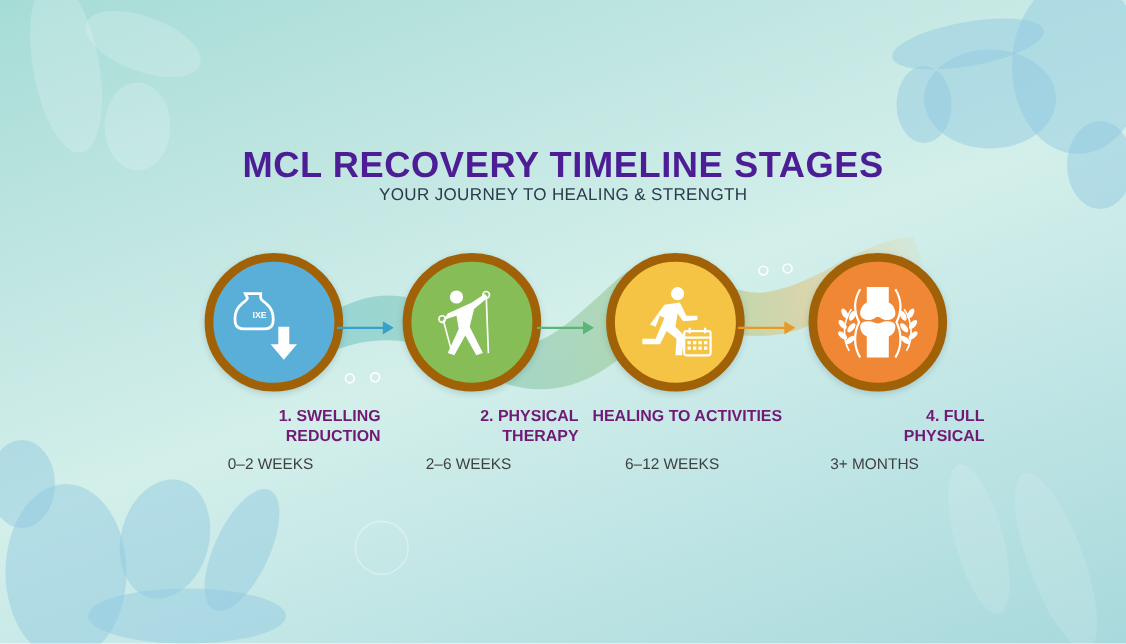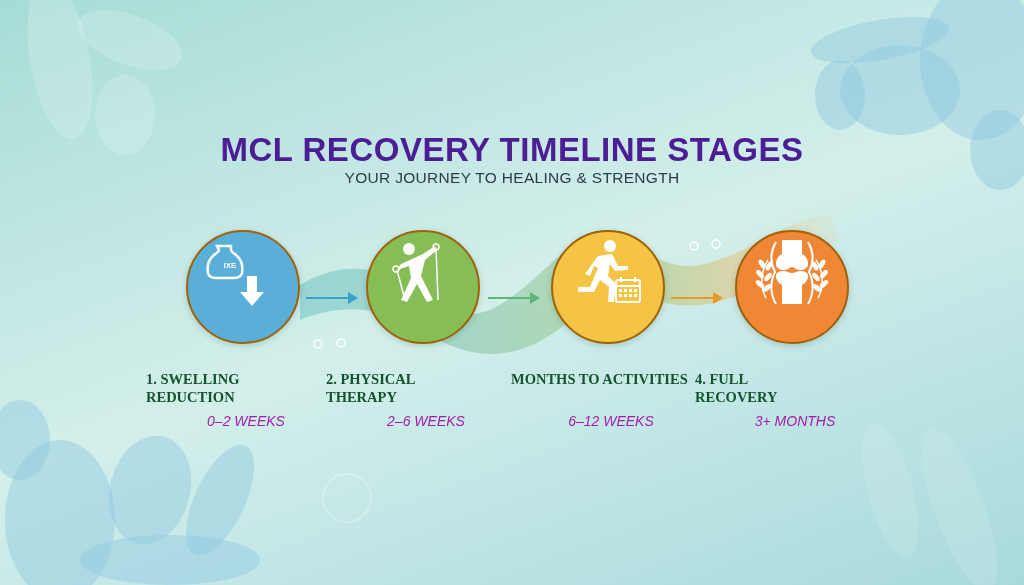--- a/index.html
+++ b/index.html
@@ -5,26 +5,26 @@
   html, body { margin:0; padding:0; }
   body { width:1024px; height:585px; overflow:hidden; position:relative;
     font-family:"Liberation Sans","DejaVu Sans",sans-serif;
     background: linear-gradient(160deg, #a6dcd6 0%, #c3e7e3 30%, #d3efea 50%, #c2e6e6 70%, #a8d9dc 100%); }
   .bg { position:absolute; inset:0; overflow:hidden; }
   .title { position:absolute; left:0; width:1024px; top:131px; text-align:center;
     font-size:33px; font-weight:bold; color:#4c1d95; letter-spacing:0.5px; }
   .subtitle { position:absolute; left:0; width:1024px; top:169px; text-align:center;
     font-size:15.5px; color:#2a3b4c; letter-spacing:0.3px; }
   .circle { position:absolute; width:110px; height:110px; border-radius:50%;
-    border:2px solid #a16207; box-shadow:0 2px 6px rgba(0,60,70,0.18);
-    display:flex; justify-content:center; }
+    border:8px solid #a16207; box-shadow:0 2px 6px rgba(0,60,70,0.18);
+    display:flex; align-items:center; justify-content:center; }
   .circle svg { width:80px; height:80px; }
-  .label { position:absolute; width:200px; text-align:left; font-size:14.5px;
-    font-weight:bold; color:#14532d; line-height:18px;font-family:Liberation Serif, serif; }
-  .dur { position:absolute; width:200px; text-align:center; font-size:14px; color:#a21caf;font-style:italic; }
+  .label { position:absolute; width:200px; text-align:right; font-size:14.5px;
+    font-weight:bold; color:#701a75; line-height:18px; }
+  .dur { position:absolute; width:200px; text-align:center; font-size:14px; color:#404040; }
   .arrow { position:absolute; height:12px; }
 </style>
 </head>
 <body>
 
 <div class="bg">
 
   <svg width="1024" height="585" style="position:absolute;left:0;top:0">
     <defs>
       <linearGradient id="rib" x1="0" x2="1" y1="0" y2="0">
@@ -139,21 +139,21 @@
           <rect x="61" y="57" width="3" height="3"></rect>
           <rect x="66" y="57" width="3" height="3"></rect>
         <rect x="51" y="62" width="3" height="3"></rect>
           <rect x="56" y="62" width="3" height="3"></rect>
           <rect x="61" y="62" width="3" height="3"></rect>
           <rect x="66" y="62" width="3" height="3"></rect>
       </g>
     </svg>
   </div>
   <div class="label" style="left:511px;top:370px;">
-    <div>MONTHS TO ACTIVITIES</div>
+    <div>HEALING TO ACTIVITIES</div>
   </div>
   <div class="dur" style="left:511px;top:413px;">6–12 WEEKS</div>
 </div>
 
 <svg class="arrow" style="left:671px;top:292px;width:52px" viewBox="0 0 52 12">
   <line x1="0" y1="6" x2="44" y2="6" stroke="#e59a2a" stroke-width="2"></line>
   <path d="M42,0 L52,6 L42,12 Z" fill="#e59a2a"></path>
 </svg>
 
 <div>
@@ -176,16 +176,16 @@
         <ellipse cx="72" cy="42" rx="2.5" ry="5" transform="rotate(40 72 42)"></ellipse>
         <ellipse cx="72" cy="52" rx="2.5" ry="5" transform="rotate(50 72 52)"></ellipse>
         <ellipse cx="63" cy="34" rx="2.5" ry="5" transform="rotate(-30 63 34)"></ellipse>
         <ellipse cx="64" cy="45" rx="2.5" ry="5" transform="rotate(-40 64 45)"></ellipse>
         <ellipse cx="65" cy="56" rx="2.5" ry="5" transform="rotate(-50 65 56)"></ellipse>
       </g>
     </svg>
   </div>
   <div class="label" style="left:695px;top:370px;">
     <div>4. FULL</div>
-    <div>RECOVERY</div>
+    <div>PHYSICAL</div>
   </div>
   <div class="dur" style="left:695px;top:413px;">3+ MONTHS</div>
 </div>
 
 </body></html>

